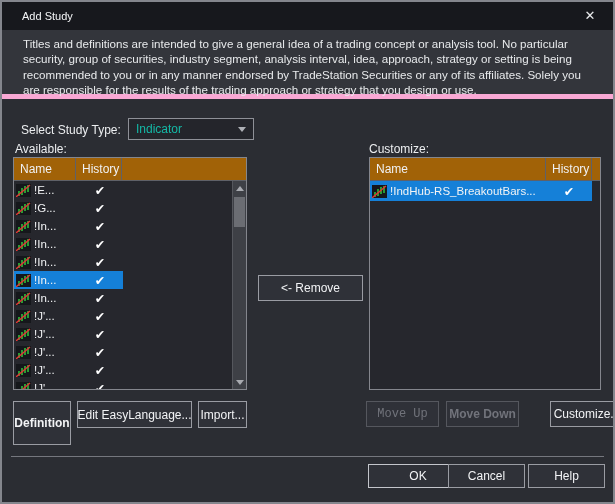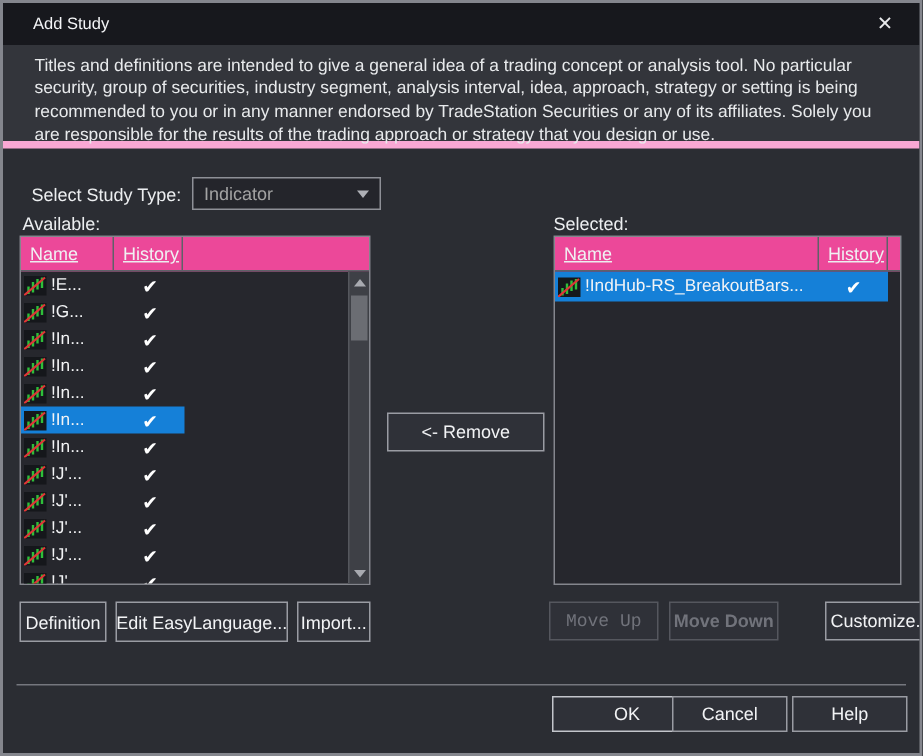--- a/index.html
+++ b/index.html
@@ -20,35 +20,35 @@
 
   
   .disclaimer{ position:absolute; left:0; right:0; top:28px; height:69px; background:#33353b;
     border-bottom:5px solid #f9a8d4; }
   .disclaimer p{ padding:6px 21px 0 21px; font-size:11.6px; line-height:15.4px; color:#e8eaec; }
 
   
   .study-label{ position:absolute; left:19px; top:117px; height:22px; line-height:22px; }
   .dropdown{ position:absolute; left:126px; top:116px; width:126px; height:22px;
     background:#24252b; border:1px solid #8e9097; cursor:pointer; }
-  .dropdown .dd-value{ position:absolute; left:7px; top:0; line-height:20px; color:#a3a3a3; }
+  .dropdown .dd-value{ position:absolute; left:7px; top:0; line-height:20px; color:#14b8a6; }
   .dd-arrow{ position:absolute; right:7px; top:8px; width:0; height:0;
     border-left:4px solid transparent; border-right:4px solid transparent; border-top:5px solid #aeb0b6; }
 
   .section-label{ position:absolute; height:14px; line-height:14px; }
   .avail-label{ left:13px; top:140px; }
   .sel-label{ left:367px; top:140px; }
 
   
   .list{ position:absolute; top:155px; height:233px; background:#26272d; border:1px solid #84868d; }
   .list-left{ left:11px;  width:234px; }
   .list-right{ left:367px; width:232px; }
 
-  .list-header{ position:absolute; left:0; right:0; top:0; height:23px; background:#ec4899;
-    border-bottom:1px solid #5f6168; display:flex;text-decoration:underline; }
+  .list-header{ position:absolute; left:0; right:0; top:0; height:23px; background:#a16207;
+    border-bottom:1px solid #5f6168; display:flex; }
   .hcell{ height:100%; line-height:22px; padding-left:6px; color:#f0f1f3;
     border-right:1px solid #5f6168; overflow:hidden; white-space:nowrap; cursor:default; }
   .list-left  .h-name{ width:62px; }  .list-left  .h-history{ width:46px; }
   .list-right .h-name{ width:176px; } .list-right .h-history{ width:46px; }
   .h-rest{ flex:1; border-right:none; }
 
   .list-body{ position:absolute; left:0; right:0; top:23px; bottom:0; overflow:hidden; }
   .list-left .list-body{ right:14px; }
 
   .row{ height:18px; display:flex; cursor:pointer; }
@@ -77,21 +77,21 @@
   
   .btn{ position:absolute; background:#2f3138; border:1px solid #9a9ca3; color:#f2f3f5;
     text-align:center; cursor:pointer; white-space:nowrap; font-size:12px;
     display:flex; align-items:center; justify-content:center; }
   .btn.disabled{ color:#9b9da4; border-color:#63656c; cursor:default; }
   .btn.dim-disabled{ color:#71737b; border-color:#55575e; cursor:default; }
 
   .btn-add{ left:256px; top:242px; width:105px; height:25px; }
   .btn-remove{ left:256px; top:273px; width:105px; height:26px; }
 
-  .btn-definition{ left:11px;  top:399px; width:58px;  height:27px; }
+  .btn-definition{ left:11px;  top:399px; width:58px;  height:44px;font-weight:bold; }
   .btn-edit{       left:75px;  top:399px; width:115px; height:27px; }
   .btn-import{     left:196px; top:399px; width:49px;  height:27px; }
 
   .btn-moveup{    left:364px; top:399px; width:73px; height:26px;font-family:Liberation Mono, monospace; }
   .btn-movedown{  left:444px; top:399px; width:73px; height:26px;font-weight:bold; }
   .btn-customize{ left:524px; top:399px; width:74px; height:26px;margin-left:24px; }
 
   .footer-sep{ position:absolute; left:9px; right:9px; top:454px; height:1px; background:#75777e; }
   .btn-ok{     left:366px; top:462px; width:100px; height:24px; border-color:#c3c5cb; }
   .btn-cancel{ left:446px; top:462px; width:77px; height:24px; }
@@ -111,21 +111,21 @@
     <p>Titles and definitions are intended to give a general idea of a trading concept or analysis tool. No particular security, group of securities, industry segment, analysis interval, idea, approach, strategy or setting is being recommended to you or in any manner endorsed by TradeStation Securities or any of its affiliates. Solely you are responsible for the results of the trading approach or strategy that you design or use.</p>
   </div>
 
   <div class="study-label">Select Study Type:</div>
   <div class="dropdown">
     <span class="dd-value">Indicator</span>
     <span class="dd-arrow"></span>
   </div>
 
   <div class="section-label avail-label">Available:</div>
-  <div class="section-label sel-label">Selected:</div>
+  <div class="section-label sel-label">Customize:</div>
 
   <div class="list list-left">
     <div class="list-header">
       <div class="hcell h-name">Name</div>
       <div class="hcell h-history">History</div>
       <div class="hcell h-rest"></div>
     </div>
     <div class="list-body">
 
         <div class="row">

